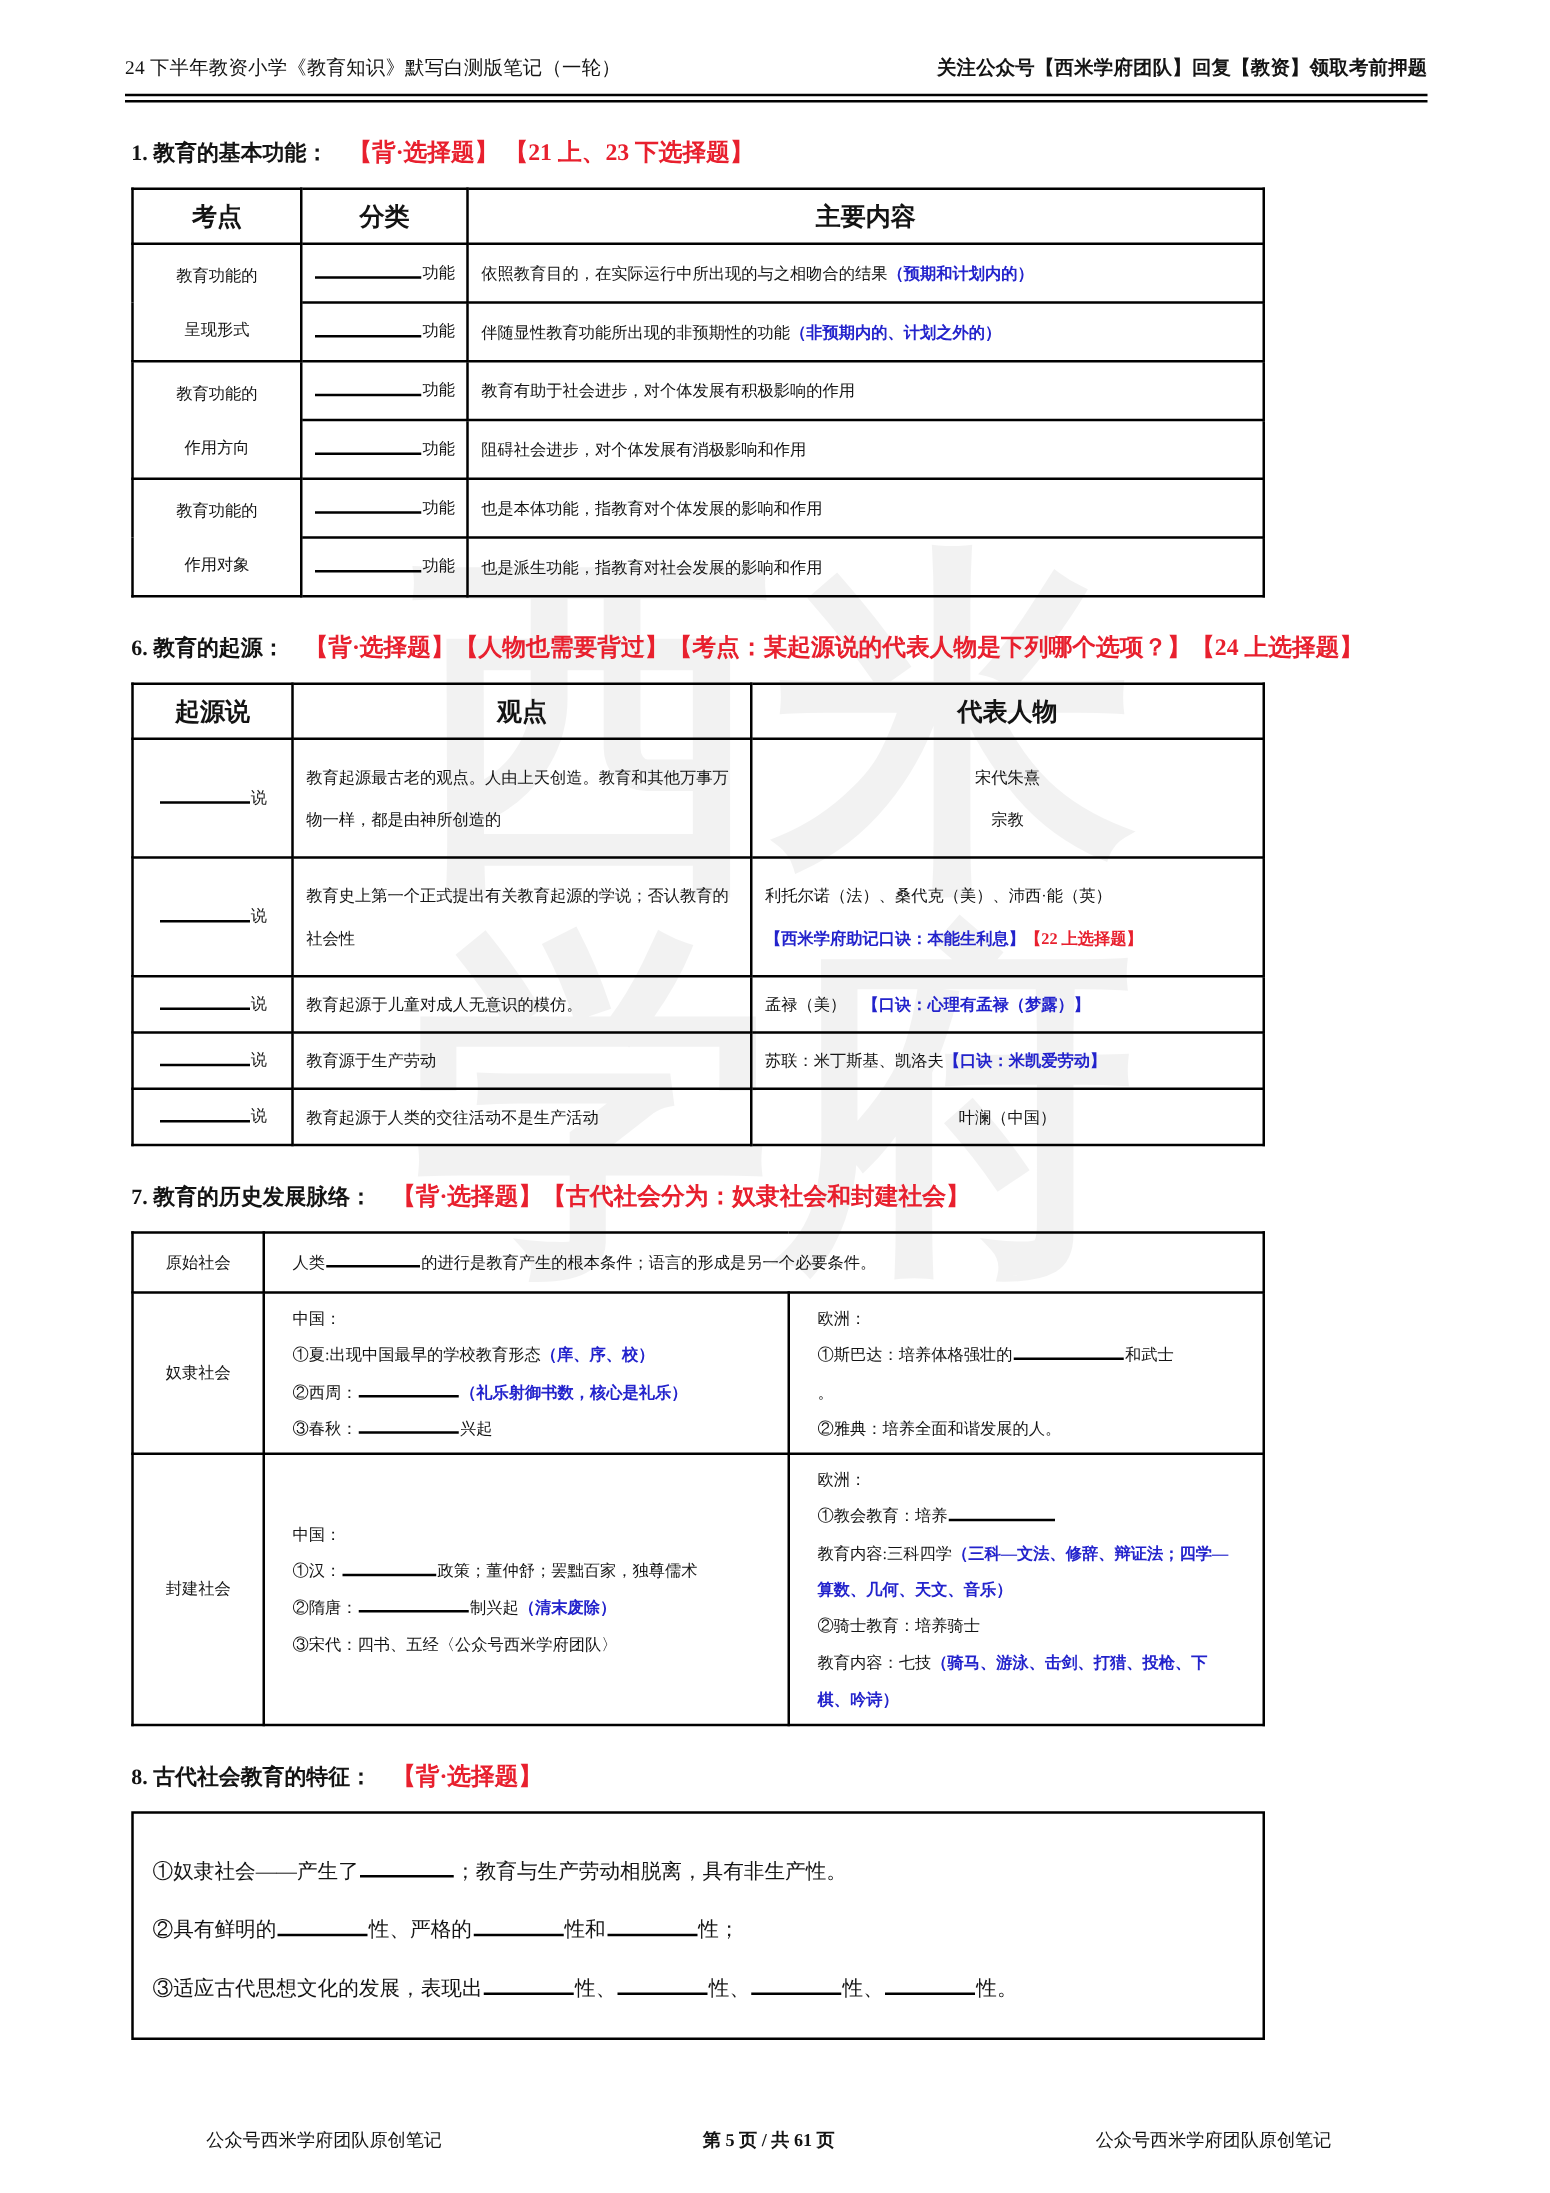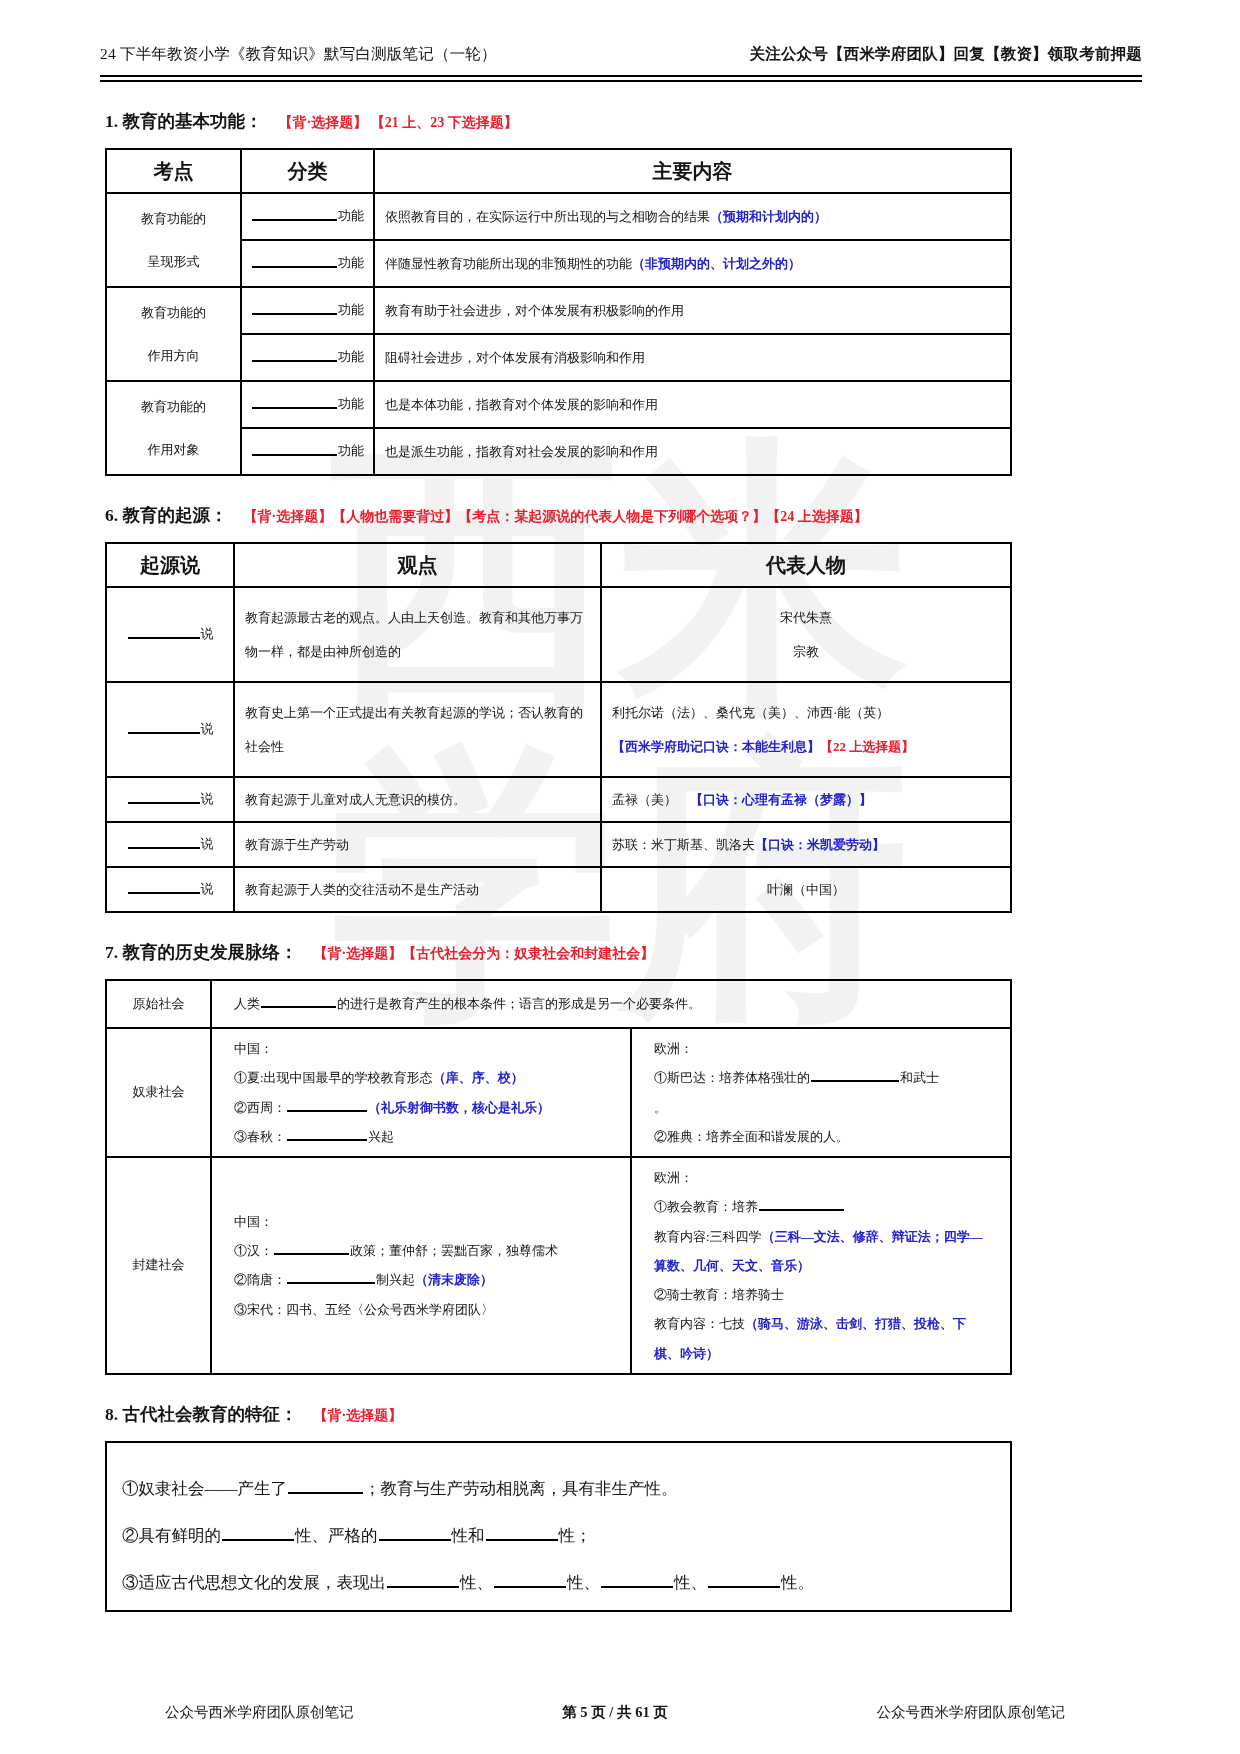--- a/index.html
+++ b/index.html
@@ -18,21 +18,21 @@
   
   .hdr{
     display:flex;justify-content:space-between;align-items:flex-end;
     padding:44px 98px 10px 100px;font-size:15.5px;letter-spacing:.2px;gap:16px;
   }
   .hdr .r{font-weight:600;}
   .hdr-rule{margin:0 98px 0 100px;height:3px;border-top:2.5px solid #000;border-bottom:2px solid #000;}
   main{position:relative;z-index:1;padding:0 0 0 105px;}
   
   .sec-head{margin:27px 0 15px 0;font-size:17.5px;font-weight:bold;}
-  .sec-head .tags{margin-left:16px;font-size:14px;}
+  .sec-head .tags{margin-left:16px;font-size:19px;}
   .red{color:#e8202e;font-weight:bold;}
   .blue{color:#2323cc;font-weight:bold;}
   
   table{border-collapse:collapse;width:905px;table-layout:fixed;background:transparent;}
   td,th{border:2px solid #000;font-size:13px;padding:3px 10px;vertical-align:middle;word-break:break-all;}
   th{font-weight:bold;font-size:20px;height:38px;text-align:center;padding:2px 4px;}
   .cell-c{text-align:center;}
   .topic-flex{display:flex;flex-direction:column;justify-content:space-around;height:86px;text-align:center;}
   .t1 tr.r{height:46px;}
   .t1 .cat{text-align:center;padding:3px 4px;}
@@ -40,21 +40,21 @@
   .t2 tr.short{height:45px;}
   .t2 .vp-tall,.t2 .fig-tall{line-height:2.55;}
   .t2 .origin{text-align:center;padding:3px 4px;}
   .t3 td{line-height:2.25;padding:5px 22px;}
   .t3 .label{text-align:center;padding:3px 4px;line-height:1.4;}
   .t3 tr.r1{height:48px;}
   
   .blank{display:inline-block;height:0.85em;border-bottom:2.5px solid #000;margin:0 1px;}
   
   .feature-box{
-    width:873px;border:2.5px solid #000;padding:10px 15px 6px 15px;
+    width:873px;border:2.5px solid #000;padding:10px 15px 18px 15px;
     font-size:16.5px;
   }
   .feature-box .line{margin:25px 0 10px 0;}
   
   .ftr{
     position:absolute;bottom:32px;left:105px;width:1030px;z-index:1;
     display:flex;justify-content:space-between;font-size:14.5px;
     padding:0 0 0 0;
   }
   .ftr .l{margin-left:60px;}

